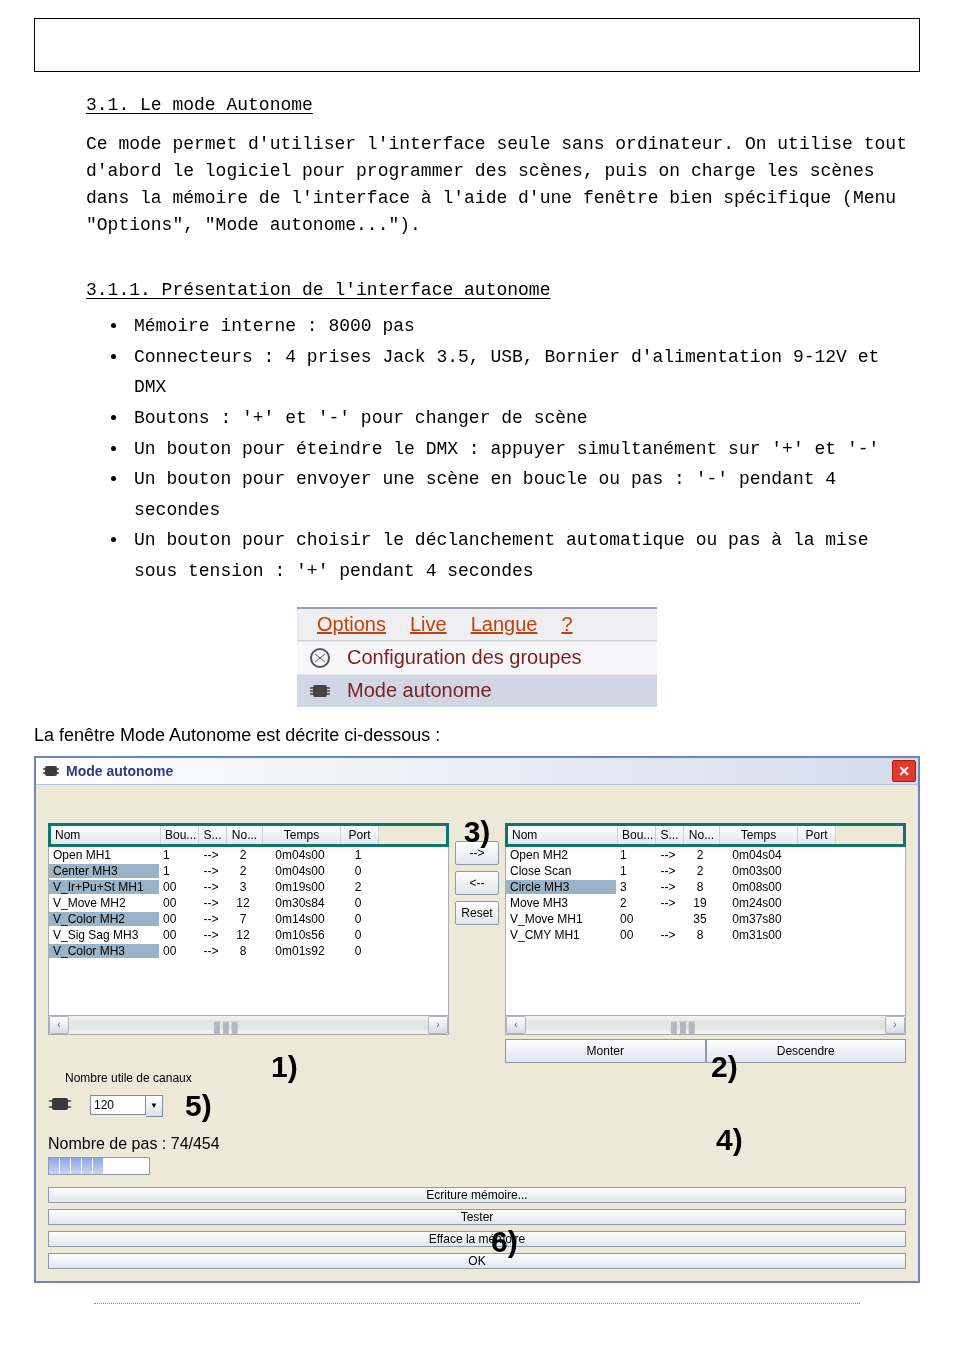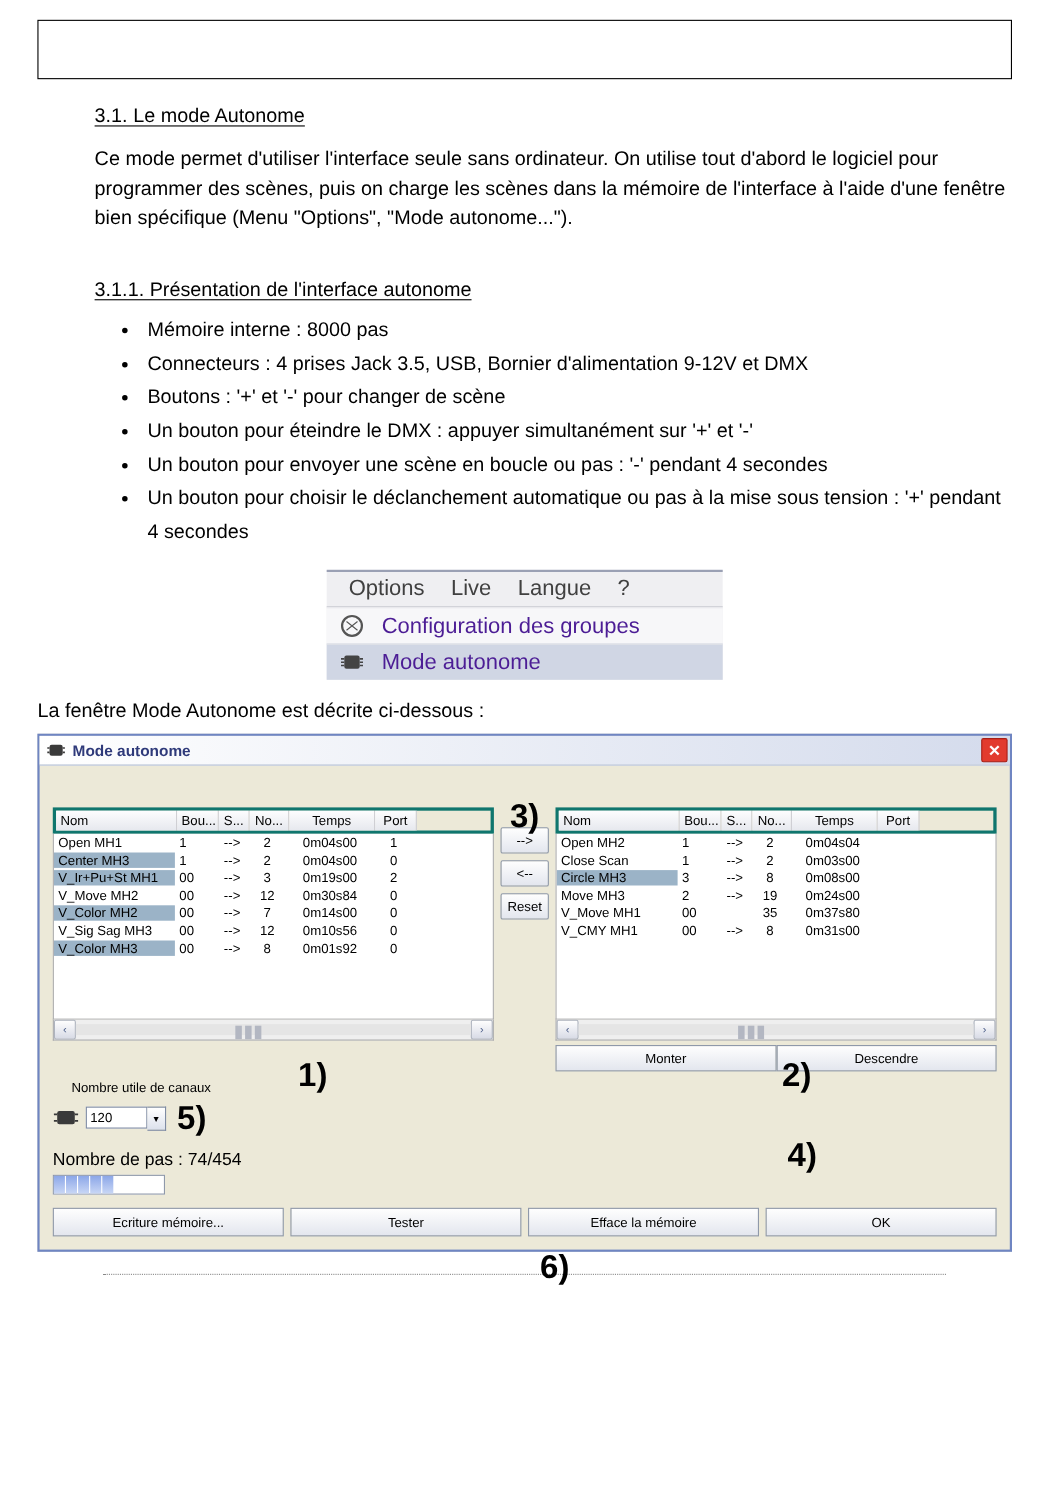--- a/index.html
+++ b/index.html
@@ -16,20 +16,21 @@
   }
   .topbox {
     border: 1px solid #000;
     height: 52px;
     margin-bottom: 18px;
   }
   .indent {
     padding-left: 52px;
     font-size: 18px;
     line-height: 1.7;
+    font-family: Liberation Mono, monospace;
   }
   .underline-short {
     text-decoration: underline;
     text-underline-offset: 3px;
     font-size: 18px;
   }
   .para {
     font-size: 18px;
     line-height: 1.5;
     margin-top: 10px;
@@ -62,40 +63,41 @@
   }
   .menubar {
     display: flex;
     gap: 0;
     padding: 3px 8px 3px 8px;
     color: #555;
     border-bottom: 1px solid #cfd0d6;
   }
   .menubar span {
     padding: 1px 12px;
-    color: #404040;
+    color: #c2410c;
+    text-decoration: underline;
   }
   .menuitem {
     display: flex;
     align-items: center;
     gap: 12px;
     padding: 4px 8px;
     background: #f7f7f9;
     border-top: 1px solid #e6e6ea;
   }
   .menuitem.selected {
     background: #d0d6e4;
   }
   .menuitem .micon {
     width: 30px;
     display: inline-flex;
     justify-content: center;
   }
   .menuitem .mtext {
-    color: #4c1d95;
+    color: #7f1d1d;
     font-size: 20px;
   }
 
   .caption {
     font-size: 18px;
     margin-top: 18px;
     margin-bottom: 10px;
   }
 
   
@@ -268,21 +270,21 @@
     border:1px solid #8f99aa;
     font-size:12px;
     display:flex;align-items:center;justify-content:center;
   }
 
   .channels {
     margin-top: 8px;
     font-size: 12px;
   }
   .channels .lbl { margin-bottom: 4px; margin-left: 17px; }
-  .chrow { display:flex; align-items:center; gap:6px;}
+  .chrow { display:flex; align-items:center; gap:18px;}
   .chrow .combo {
     display:flex;
   }
   .combo input {
     width: 48px;
     height: 18px;
     font-size: 12px;
     border: 1px solid #7e8ba3;
     padding: 0 3px;
     background:#fff;
@@ -313,20 +315,21 @@
     width: 10px;
     height: 100%;
     margin-right:1px;
     background: linear-gradient(#8ca7e8,#c8d6f5);
   }
 
   .bottomrow {
     display:flex;
     gap:6px;
     margin-top: 12px;
+    flex-direction: column;
   }
   .bottomrow .bbtn {
     flex:1;
     height: 24px;
     background: linear-gradient(#fefefe,#e3e6ee);
     border:1px solid #8f99aa;
     font-size:12px;
     display:flex;align-items:center;justify-content:center;
   }
 

